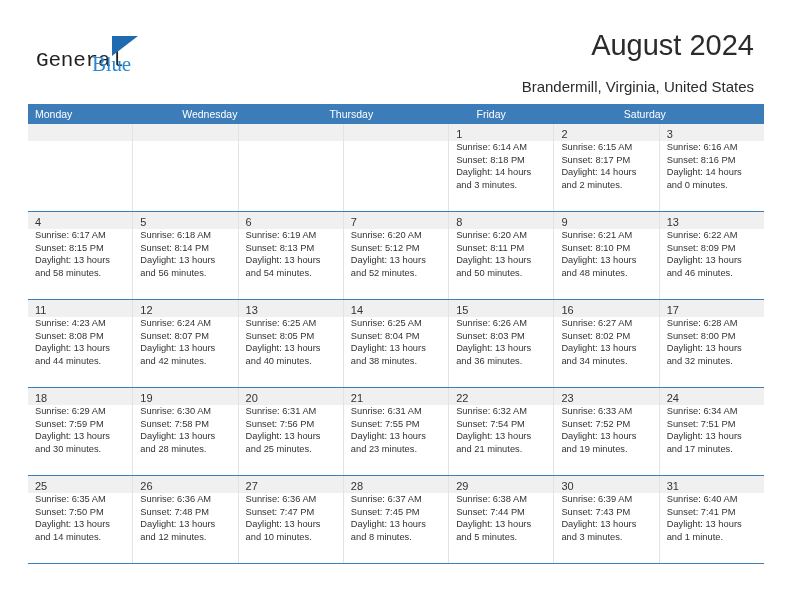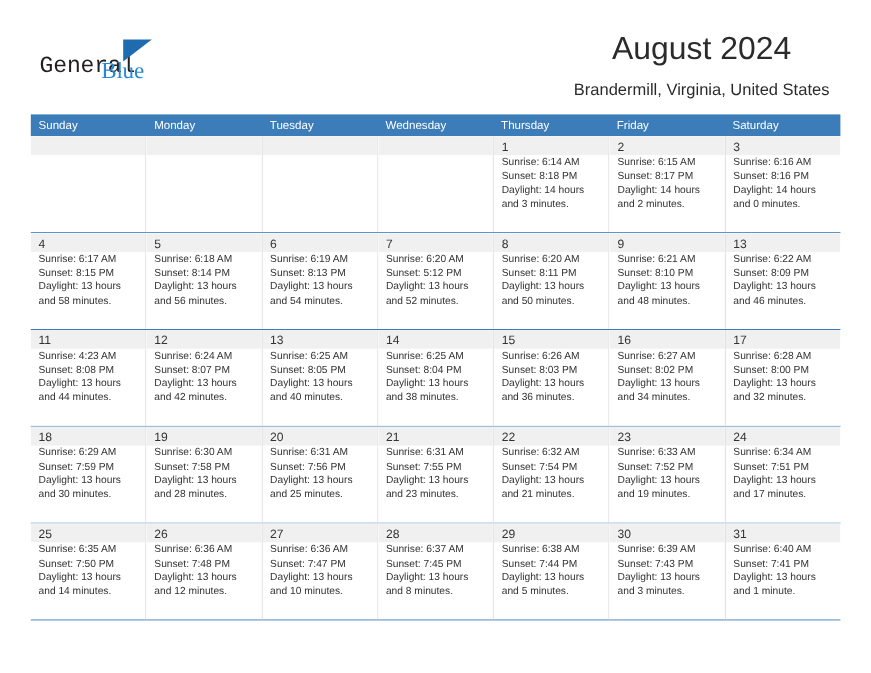--- a/index.html
+++ b/index.html
@@ -56,31 +56,31 @@
     font-size: 21px;
     letter-spacing: -0.2px;
     color: #2688d6;
     font-family: Liberation Serif, serif;
   }
 
   .title-block {
     position: absolute;
     right: 38px;
     top: 28px;
-    text-align: center;
+    text-align: right;
   }
   .cal-title {
     font-size: 29px;
     font-weight: 400;
     color: #2b2b2b;
     line-height: 34px;
     white-space: nowrap;
   }
   .cal-subtitle {
-    margin-top: 11px;
+    margin-top: 16px;
     font-size: 15px;
     font-weight: 400;
     color: #2b2b2b;
     line-height: 18px;
     white-space: nowrap;
   }
 
   
   .calendar {
     position: absolute;
@@ -158,23 +158,21 @@
 
     <div class="title-block">
       <div class="cal-title">August 2024</div>
       <div class="cal-subtitle">Brandermill, Virginia, United States</div>
     </div>
 
   </div>
 
   <div class="calendar">
     <div class="dow-row" id="dow-row">
-        <div class="dow">Sunday</div>
         <div class="dow">Monday</div>
-        <div class="dow">Tuesday</div>
         <div class="dow">Wednesday</div>
         <div class="dow">Thursday</div>
         <div class="dow">Friday</div>
         <div class="dow">Saturday</div>
       </div>
     <div id="weeks-container">
         <div class="week">
           <div class="day-cell empty">
             <div class="day-num-band"><span class="day-num"></span></div>
             <div class="day-lines"></div>

